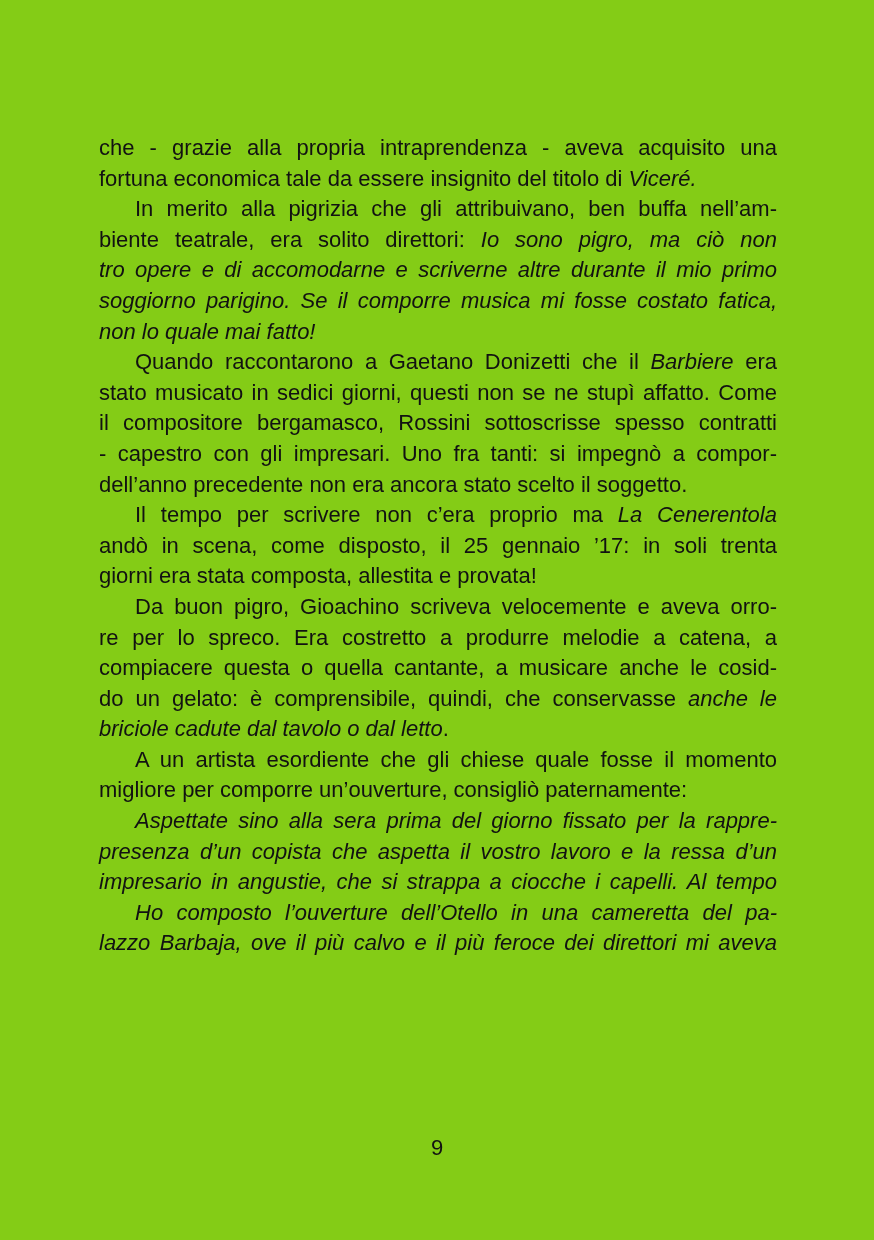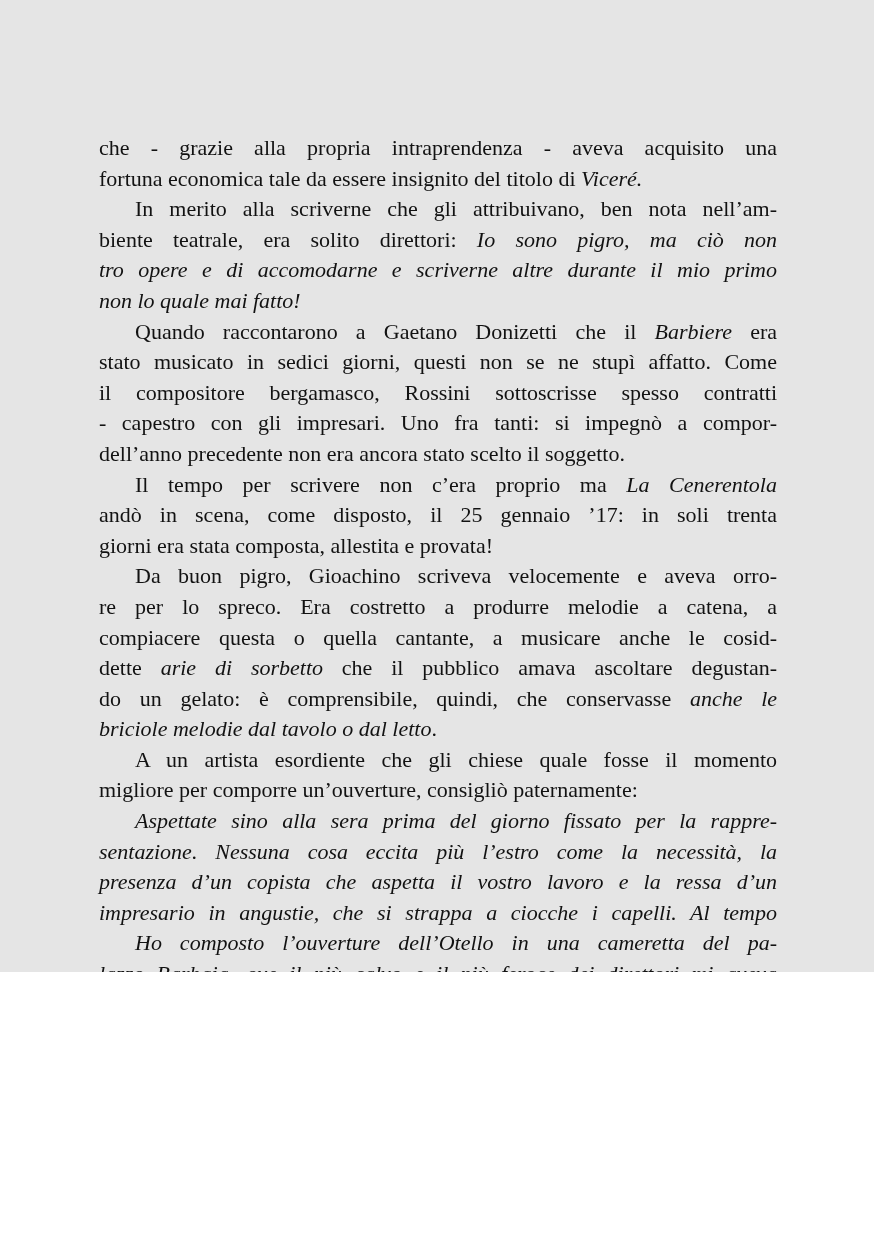--- a/index.html
+++ b/index.html
@@ -3,24 +3,24 @@
 <meta charset="utf-8">
 <style>
   html, body {
     margin: 0;
     padding: 0;
     background: #ffffff;
   }
   .page {
     position: relative;
     width: 874px;
-    height: 972px;
-    background: #e5e5e5;
+    height: 1240px;
+    background: #84cc16;
     overflow: hidden;
-    font-family: Liberation Serif, serif;
+    font-family: Liberation Sans, sans-serif;
     color: #121212;
   }
   .text-block {
     position: absolute;
     left: 99px;
     top: 133px;
     width: 678px;
     font-size: 22px;
     line-height: 30.6px;
   }
@@ -48,41 +48,40 @@
     line-height: 32px;
   }
 </style>
 </head>
 <body>
 
 <main class="page">
   <section class="text-block" id="text-block">
       <div class="line"><span class="run">che - grazie alla propria intraprendenza - aveva acquisito una</span></div>
       <div class="line no-justify"><span class="run">fortuna economica tale da essere insignito del titolo di </span><span class="run italic">Viceré.</span></div>
-      <div class="line indent"><span class="run">In merito alla scriverne che gli attribuivano, ben nota nell’am-</span></div>
+      <div class="line indent"><span class="run">In merito alla pigrizia che gli attribuivano, ben buffa nell’am-</span></div>
       <div class="line"><span class="run">biente teatrale, era solito direttori: </span><span class="run italic">Io sono pigro, ma ciò non</span></div>
       <div class="line"><span class="run italic">tro opere e di accomodarne e scriverne altre durante il mio primo</span></div>
+      <div class="line"><span class="run italic">soggiorno parigino. Se il comporre musica mi fosse costato fatica,</span></div>
       <div class="line no-justify"><span class="run italic">non lo quale mai fatto!</span></div>
       <div class="line indent"><span class="run">Quando raccontarono a Gaetano Donizetti che il </span><span class="run italic">Barbiere</span><span class="run"> era</span></div>
       <div class="line"><span class="run">stato musicato in sedici giorni, questi non se ne stupì affatto. Come</span></div>
       <div class="line"><span class="run">il compositore bergamasco, Rossini sottoscrisse spesso contratti</span></div>
       <div class="line"><span class="run">- capestro con gli impresari. Uno fra tanti: si impegnò a compor-</span></div>
       <div class="line no-justify"><span class="run">dell’anno precedente non era ancora stato scelto il soggetto.</span></div>
       <div class="line indent"><span class="run">Il tempo per scrivere non c’era proprio ma </span><span class="run italic">La Cenerentola</span></div>
       <div class="line"><span class="run">andò in scena, come disposto, il 25 gennaio ’17: in soli trenta</span></div>
       <div class="line no-justify"><span class="run">giorni era stata composta, allestita e provata!</span></div>
       <div class="line indent"><span class="run">Da buon pigro, Gioachino scriveva velocemente e aveva orro-</span></div>
       <div class="line"><span class="run">re per lo spreco. Era costretto a produrre melodie a catena, a</span></div>
       <div class="line"><span class="run">compiacere questa o quella cantante, a musicare anche le cosid-</span></div>
-      <div class="line"><span class="run">dette </span><span class="run italic">arie di sorbetto</span><span class="run"> che il pubblico amava ascoltare degustan-</span></div>
       <div class="line"><span class="run">do un gelato: è comprensibile, quindi, che conservasse </span><span class="run italic">anche le</span></div>
-      <div class="line no-justify"><span class="run italic">briciole melodie dal tavolo o dal letto</span><span class="run">.</span></div>
+      <div class="line no-justify"><span class="run italic">briciole cadute dal tavolo o dal letto</span><span class="run">.</span></div>
       <div class="line indent"><span class="run">A un artista esordiente che gli chiese quale fosse il momento</span></div>
       <div class="line no-justify"><span class="run">migliore per comporre un’ouverture, consigliò paternamente:</span></div>
       <div class="line indent"><span class="run italic">Aspettate sino alla sera prima del giorno fissato per la rappre-</span></div>
-      <div class="line"><span class="run italic">sentazione. Nessuna cosa eccita più l’estro come la necessità, la</span></div>
       <div class="line"><span class="run italic">presenza d’un copista che aspetta il vostro lavoro e la ressa d’un</span></div>
       <div class="line"><span class="run italic">impresario in angustie, che si strappa a ciocche i capelli. Al tempo</span></div>
       <div class="line indent"><span class="run italic">Ho composto l’ouverture dell’Otello in una cameretta del pa-</span></div>
       <div class="line"><span class="run italic">lazzo Barbaja, ove il più calvo e il più feroce dei direttori mi aveva</span></div>
     </section>
   <footer class="folio">9</footer>
 </main>
 
 </body></html>

